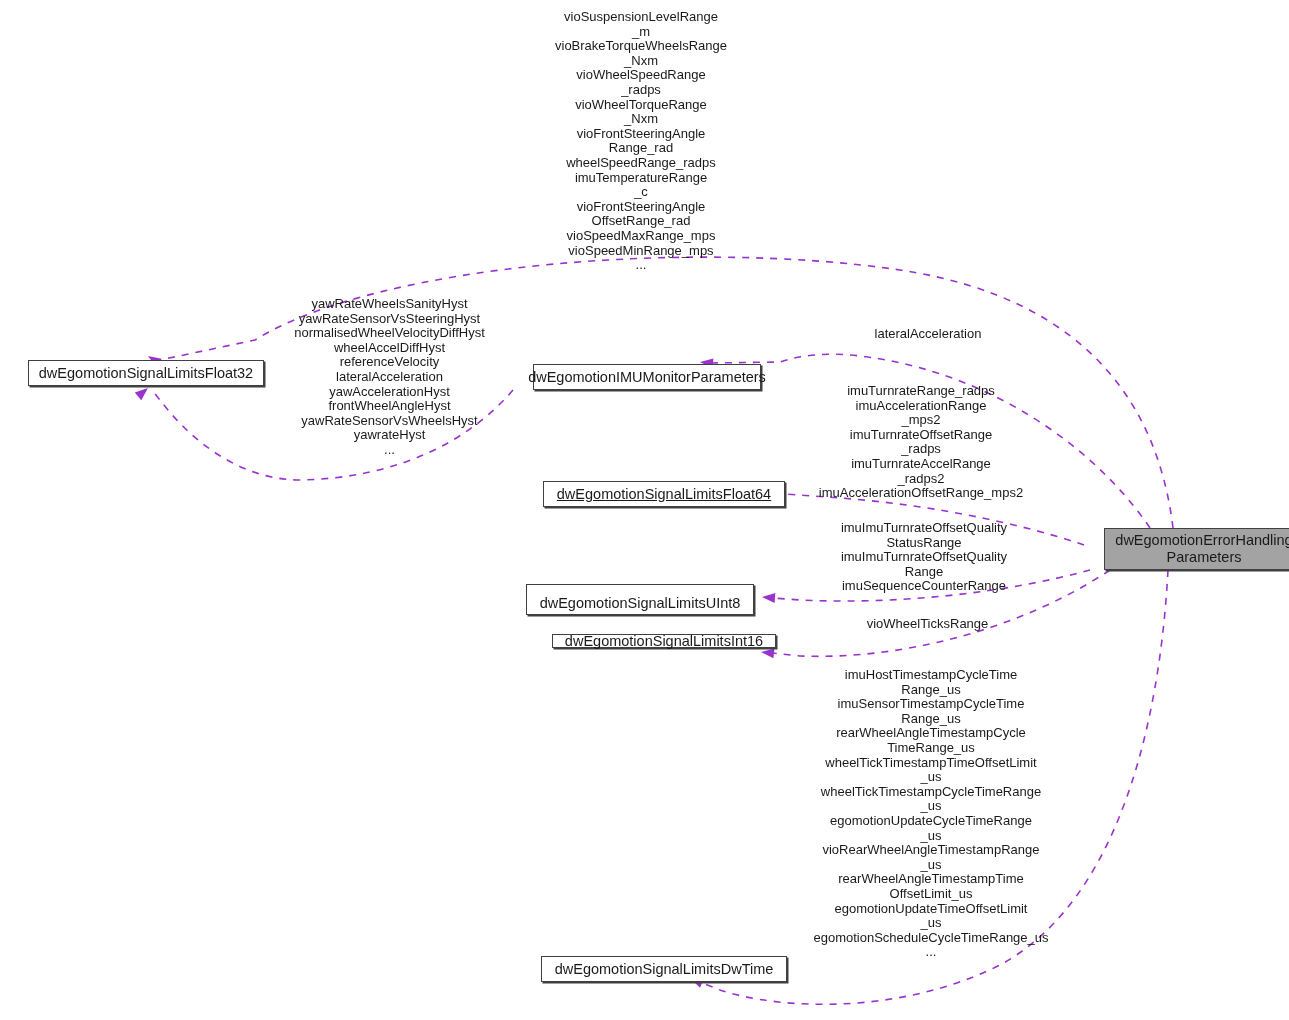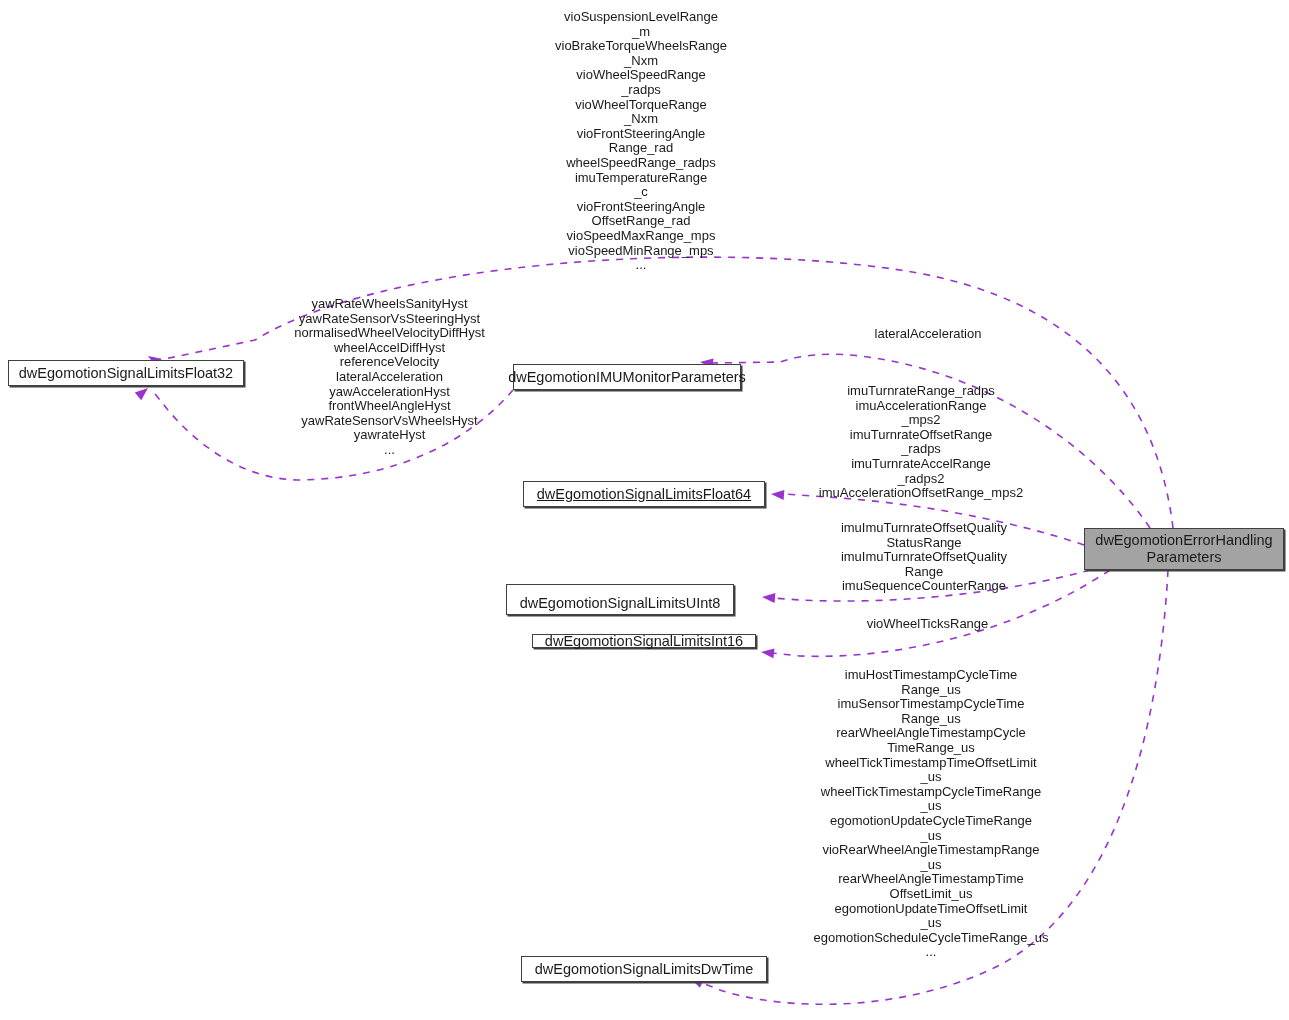--- a/index.html
+++ b/index.html
@@ -34,20 +34,21 @@
     color: #1a1a1a;
     font-size: 14.5px;
     line-height: 17px;
     text-align: center;
     display: flex;
     align-items: center;
     justify-content: center;
     padding: 2px 6px;
     white-space: nowrap;
     box-shadow: 1.5px 1.5px 0 0 #404040;
+    margin-left: 20px;
   }
   .node.current {
     background: #a3a3a3;
     white-space: normal;
   }
   .edge-label {
     position: absolute;
     font-size: 13px;
     line-height: 14.6px;
     color: #1a1a1a;

